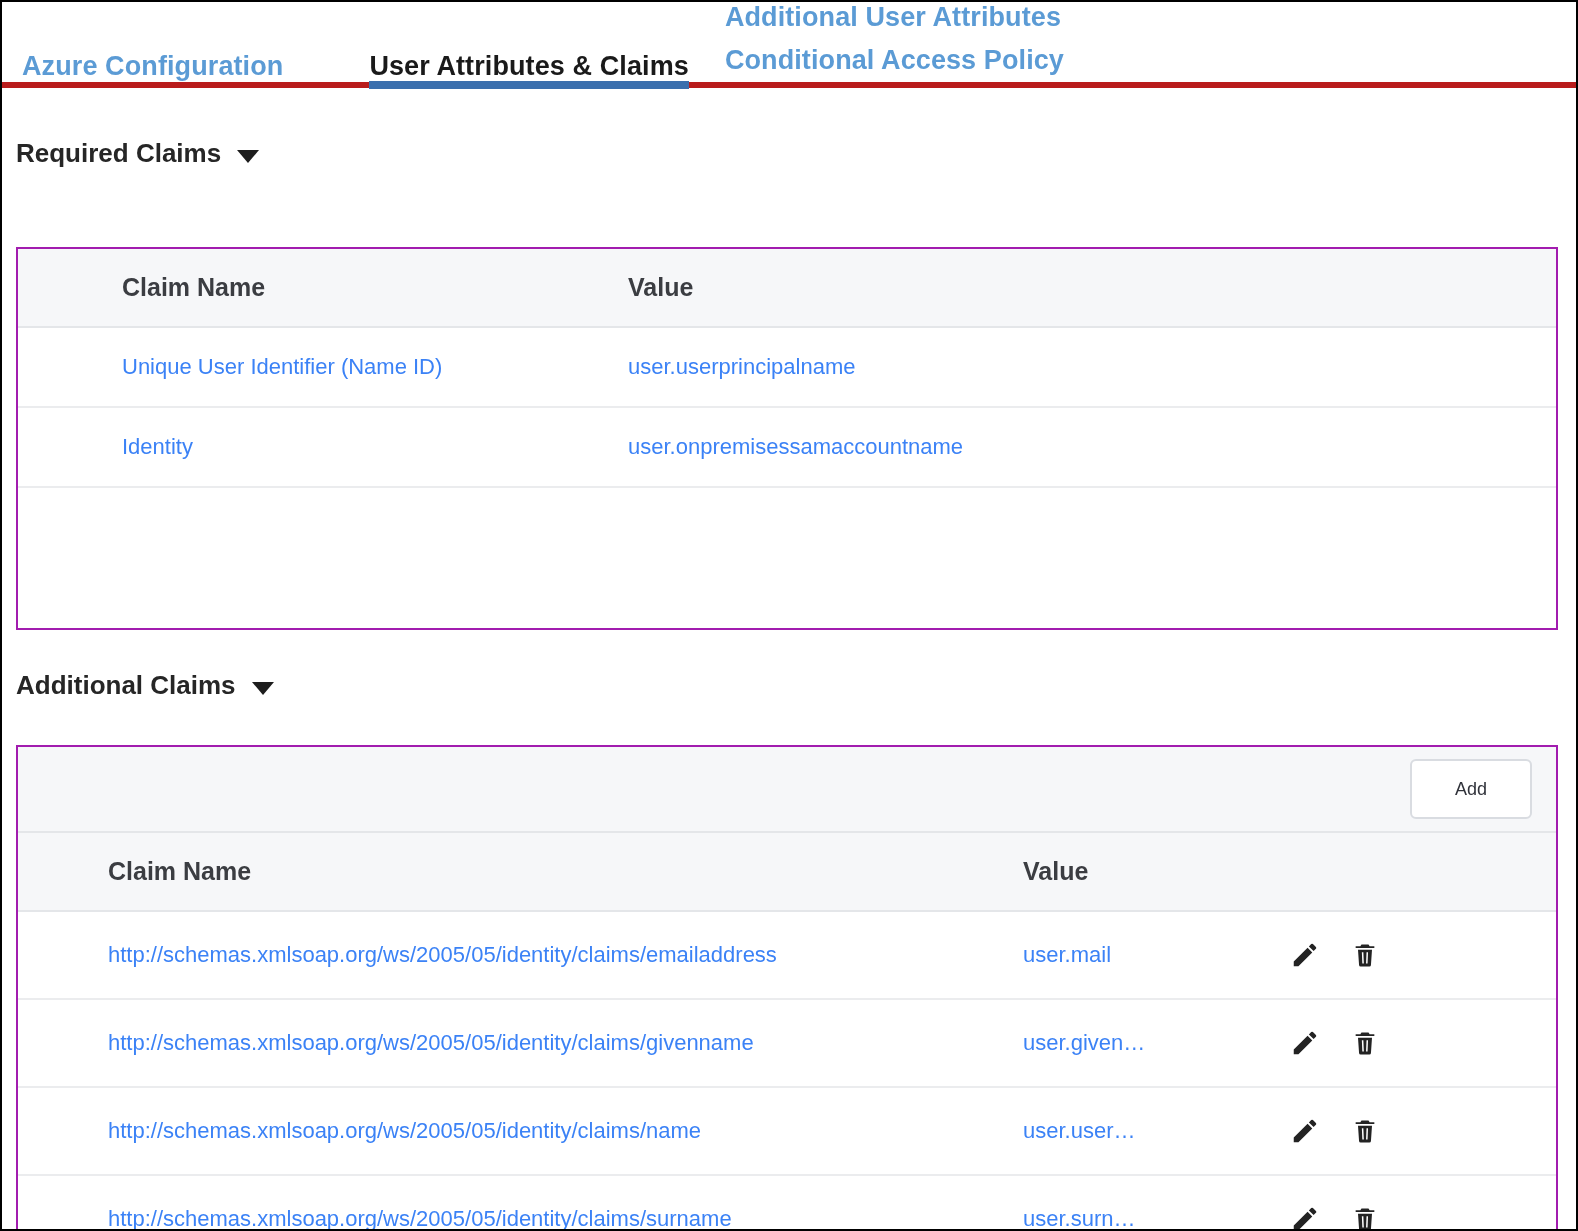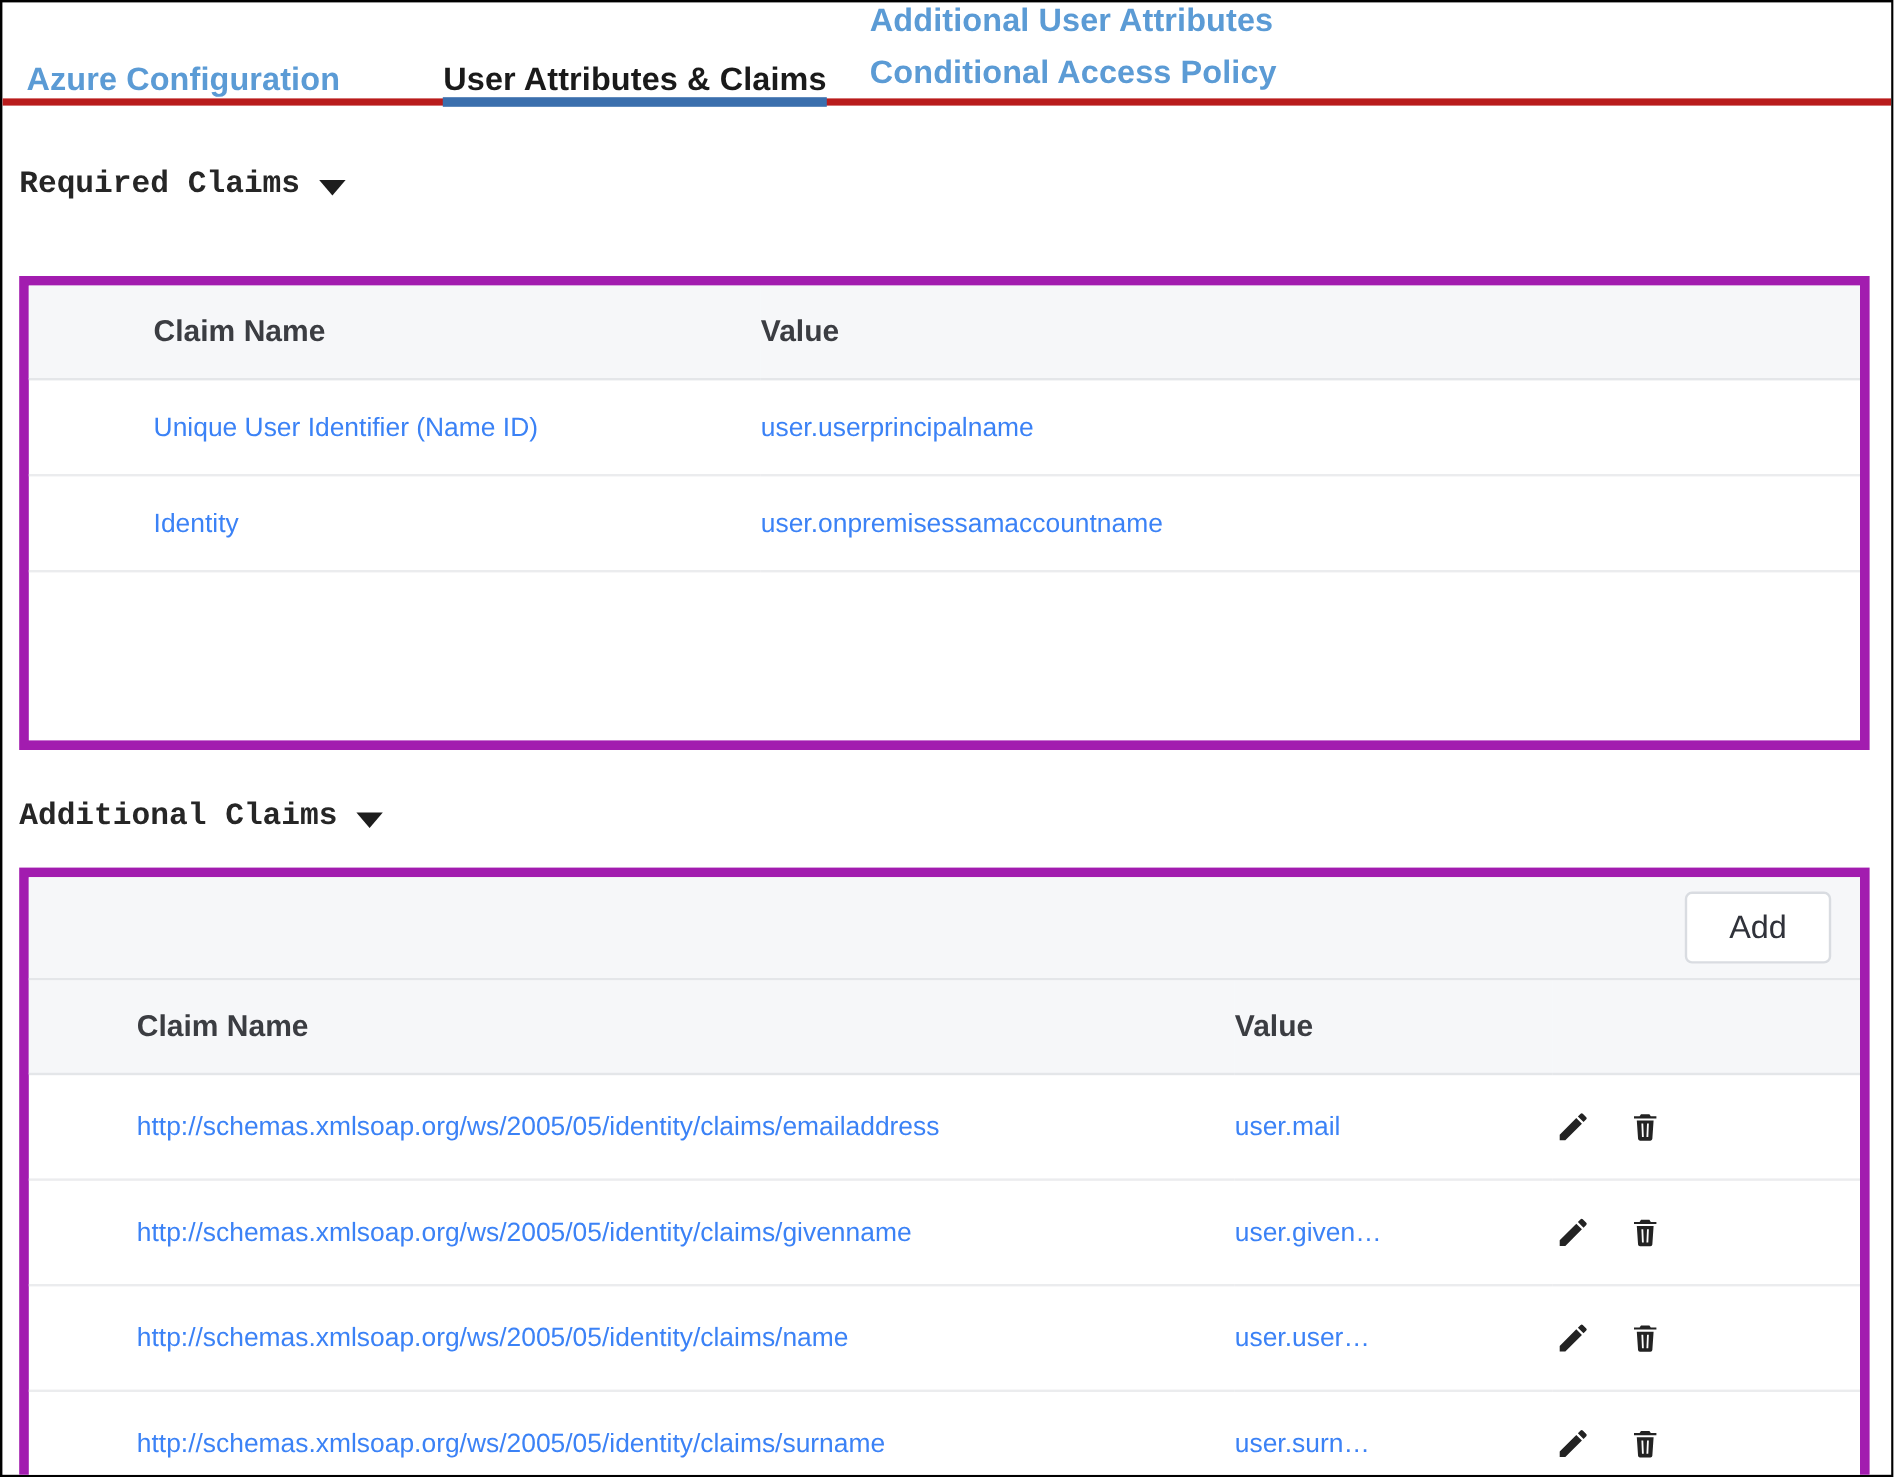--- a/index.html
+++ b/index.html
@@ -66,37 +66,36 @@
   .section-heading {
     display: flex;
     align-items: center;
     gap: 16px;
     font-size: 26px;
     font-weight: bold;
     color: #262626;
     padding-left: 14px;
     cursor: pointer;
     user-select: none;
-    font-family: Liberation Mono, monospace;
   }
   .caret {
     display: inline-block;
     width: 0;
     height: 0;
     border-left: 11px solid transparent;
     border-right: 11px solid transparent;
     border-top: 13px solid #1d1d1d;
     margin-top: 6px;
   }
 
   
   .card {
     box-sizing: border-box;
-    margin: 0 18px 0 14px;
-    border: 8px solid #a21caf;
+    margin: 16px 18px 0 14px;
+    border: 2px solid #a21caf;
     background: #ffffff;
   }
   .toolbar {
     box-sizing: border-box;
     height: 86px;
     background: #f6f7f9;
     border-bottom: 2px solid #e4e6e9;
     display: flex;
     align-items: center;
     justify-content: flex-end;
@@ -104,21 +103,21 @@
   }
   .add-button {
     box-sizing: border-box;
     min-width: 122px;
     height: 60px;
     padding: 0 26px;
     background: #ffffff;
     border: 2px solid #d9dce1;
     border-radius: 6px;
     color: #30323a;
-    font-size: 27px;
+    font-size: 18px;
     font-family: "Liberation Sans", sans-serif;
     line-height: 56px;
     text-align: center;
     cursor: pointer;
   }
 
   table.claims {
     width: 100%;
     border-collapse: collapse;
     table-layout: fixed;

